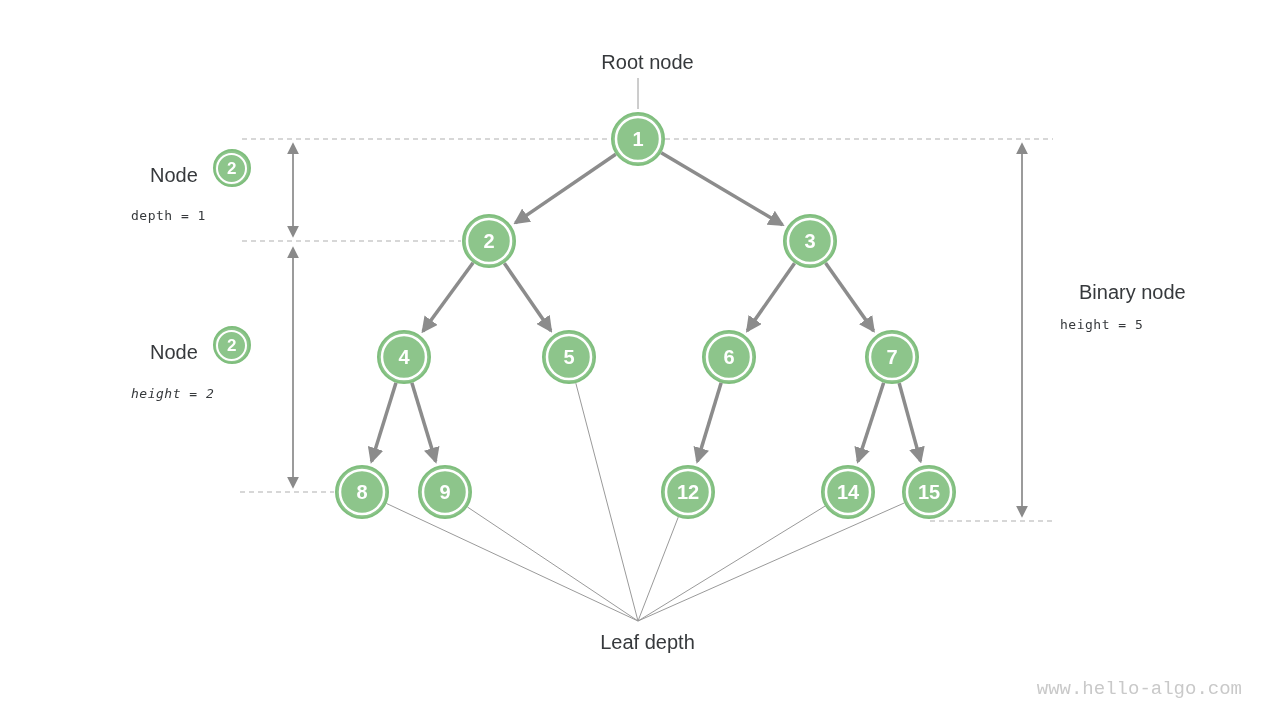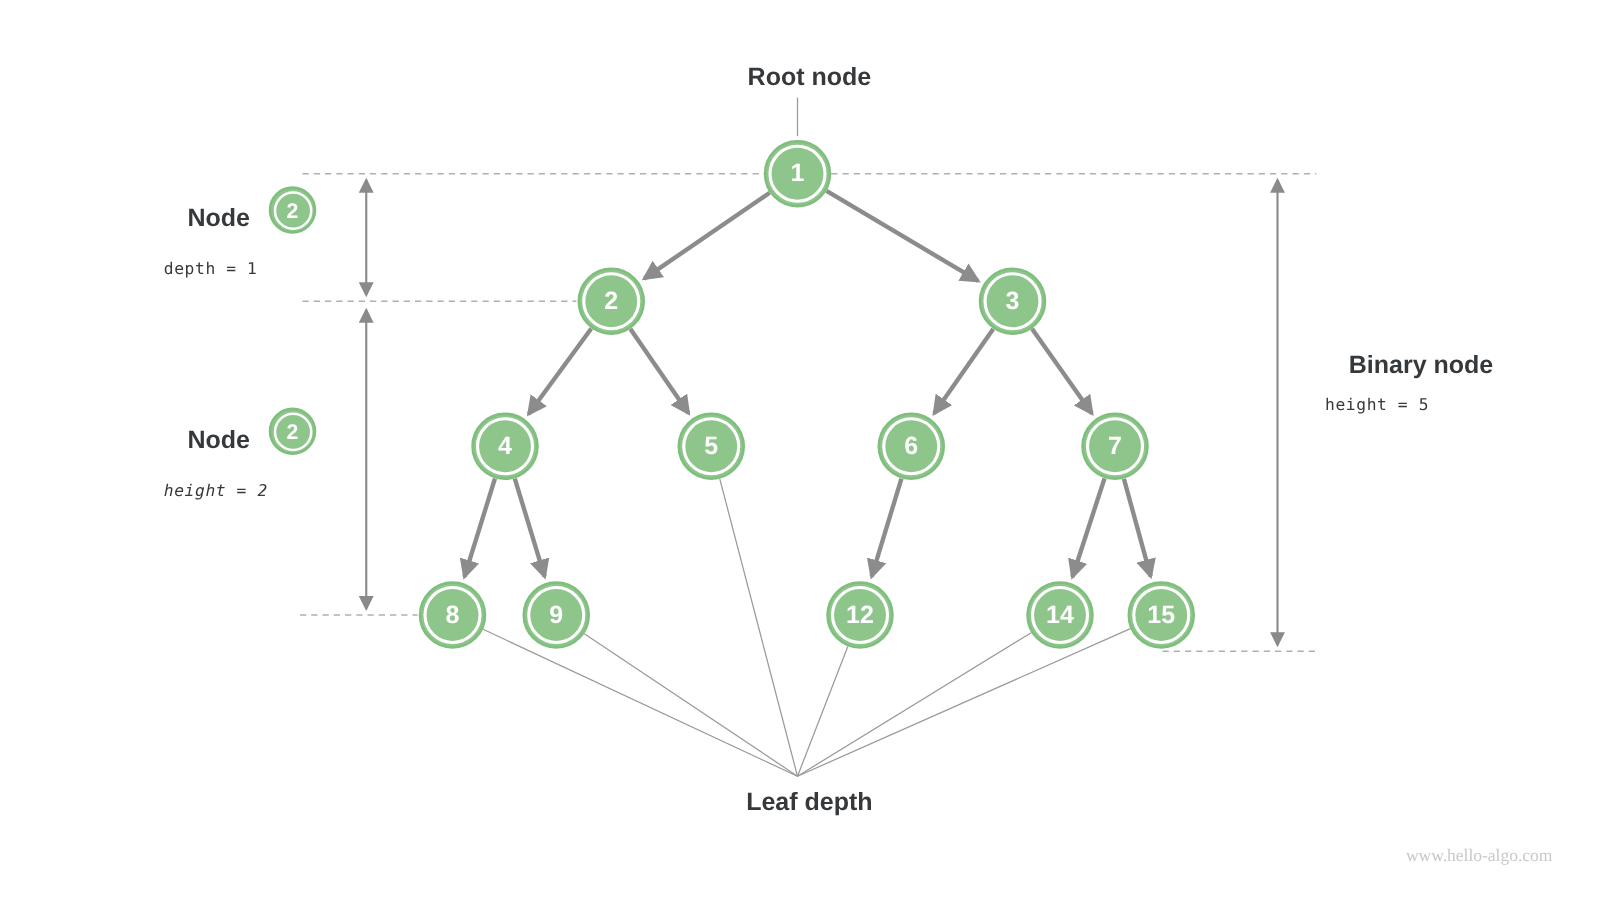--- a/index.html
+++ b/index.html
@@ -3,31 +3,31 @@
 <meta charset="utf-8">
 <style>
   :root{
     --green:#8DC58B; --green-stroke:#7FBE7D; --ink:#36393C; --mono-ink:#3A3A3A;
     --edge:#8C8C8C; --thin:#9A9A9A; --dash:#B0B0B0; --measure:#8A8A8A; --mark:#C9C9C9;
   }
   html,body{margin:0;padding:0;background:#fff;}
   .stage{position:relative;width:1280px;height:720px;background:#fff;overflow:hidden;
          font-family:"Liberation Sans",sans-serif;}
   .svg-layer{position:absolute;left:0;top:0;}
-  .lbl-bold{position:absolute;font-weight:bold;font-size:20px;color:var(--ink);white-space:nowrap;padding-left:19px;}
+  .lbl-bold{position:absolute;font-weight:normal;font-size:20px;color:var(--ink);white-space:nowrap;padding-left:19px;}
   .lbl-mono{position:absolute;font-family:"DejaVu Sans Mono",monospace;font-size:13px;
             color:var(--mono-ink);white-space:nowrap;letter-spacing:0.5px;}
   .centered{transform:translateX(-50%);}
   .anno-row{position:absolute;display:flex;align-items:flex-end;gap:15px;}
   .badge{width:38px;height:38px;border-radius:50%;background:var(--green);
          border:2px solid var(--green-stroke);box-sizing:border-box;position:relative;
          display:flex;align-items:center;justify-content:center;}
   .badge::after{content:"";position:absolute;inset:1.5px;border:2px solid #fff;border-radius:50%;}
   .badge-num{color:#fff;font-weight:bold;font-size:17px;line-height:1;}
-  .watermark{position:absolute;font-family:Liberation Serif, serif;font-size:14px;
+  .watermark{position:absolute;font-family:Liberation Mono, monospace;font-size:19px;
              color:var(--mark);white-space:nowrap;}
 </style>
 </head>
 <body>
 
 <div class="stage">
 
   <svg id="diagram-svg" class="svg-layer" width="1280" height="720">
       <defs>
         <marker id="ah-edge" viewBox="0 0 10 10" refX="8.5" refY="5" markerWidth="4.6" markerHeight="4.6" orient="auto-start-reverse">

